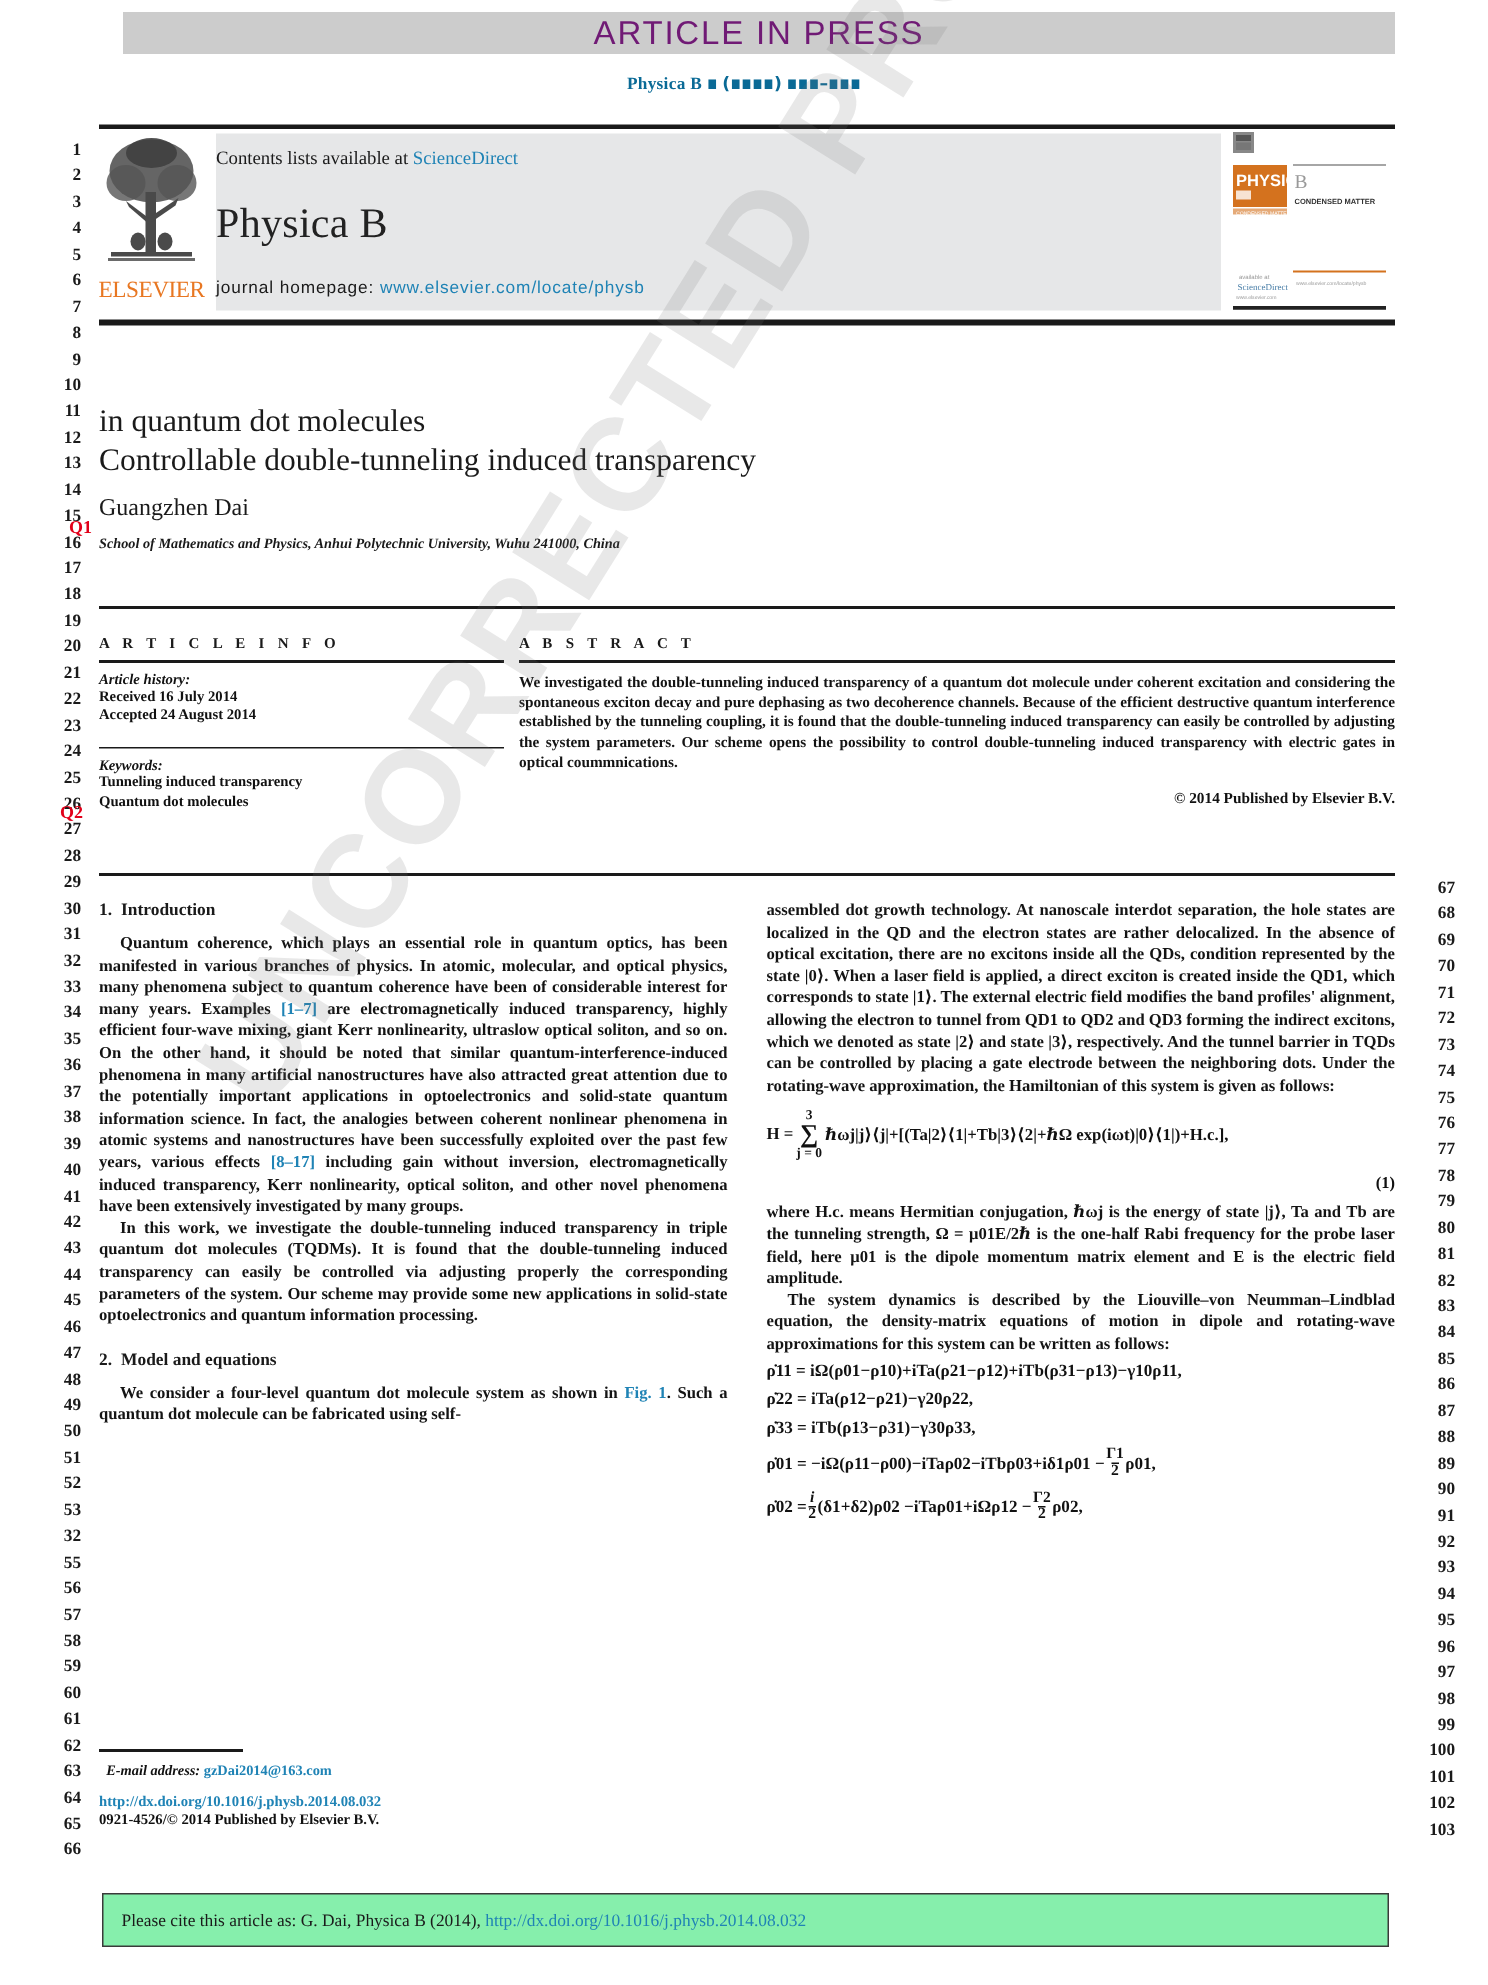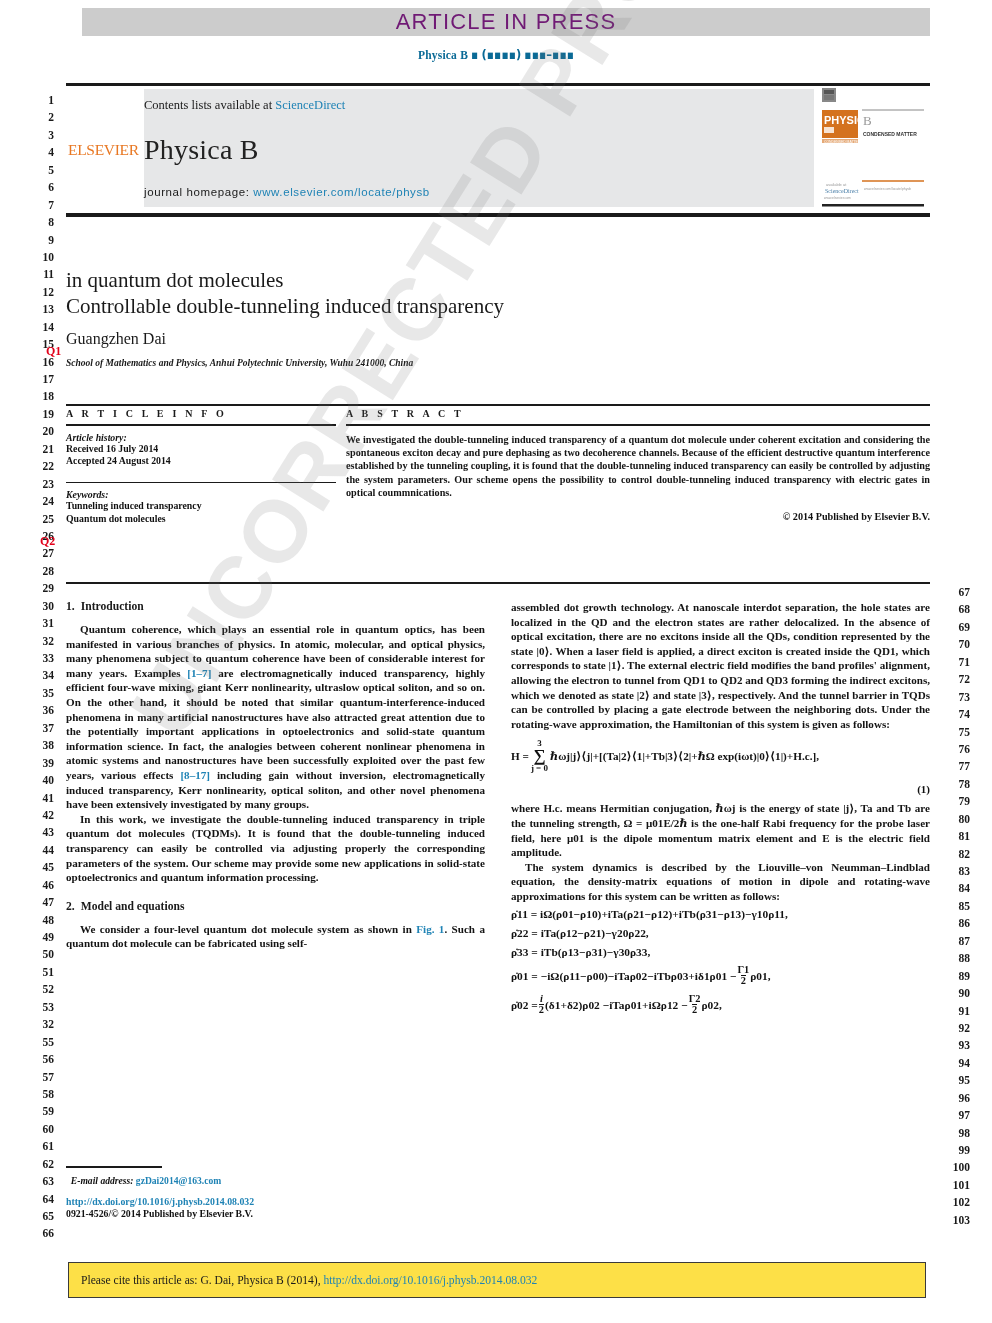--- a/index.html
+++ b/index.html
@@ -72,21 +72,21 @@
   }
   .masthead-row {
     display: flex;
     align-items: stretch;
     height: 124px;
   }
   .elsevier-logo {
     width: 66px;
     padding: 2px 4px 0 2px;
     display: flex;
-    flex-direction: row;
+    flex-direction: column;
     align-items: center;
     justify-content: flex-start;
   }
   .tree-svg { display:block; }
   .elsevier-word {
     font-family: "Liberation Serif", serif;
     color: #e87722;
     font-size: 15.5px;
     letter-spacing: -0.3px;
     font-weight: 400;
@@ -175,21 +175,21 @@
   .rule-under-title {
     position: absolute;
     left: 66px;
     top: 404px;
     width: 864px;
     height: 2px;
     background: #1a1a1a;
   }
 
   
-  .info-abstract { position: absolute; left: 66px; top: 408px; width: 864px; display: flex; justify-content: center; }
+  .info-abstract { position: absolute; left: 66px; top: 424px; width: 864px; display: flex; justify-content: center; }
   .col-info { width: 270px; }
   .col-abs { flex: 1; margin-left: 10px; }
 
   .sec-head {
     font-size: 10px;
     font-weight: bold;
     letter-spacing: 3.2px;
     color: #1a1a1a;
     margin-bottom: 5px;
   }
@@ -334,21 +334,21 @@
     white-space: nowrap;
   }
 
   
   .cite-bar {
     position: absolute;
     left: 68px;
     top: 1262px;
     width: 858px;
     height: 36px;
-    background: #fde047;
+    background: #86efac;
     border: 1.5px solid #3a3a3a;
     display: flex;
     align-items: center;
     padding-left: 12px;
     box-sizing: border-box;
     font-size: 11.6px;
     color: #1a1a1a;
   }
   .cite-bar .lnk { color: #1f83b5; }
 </style>

